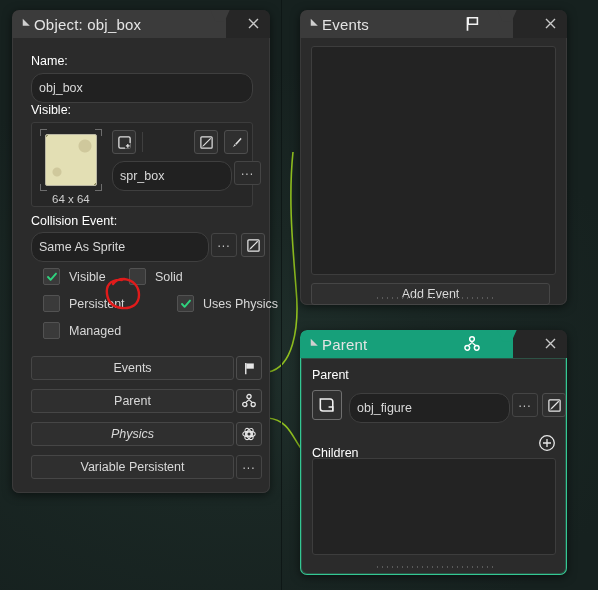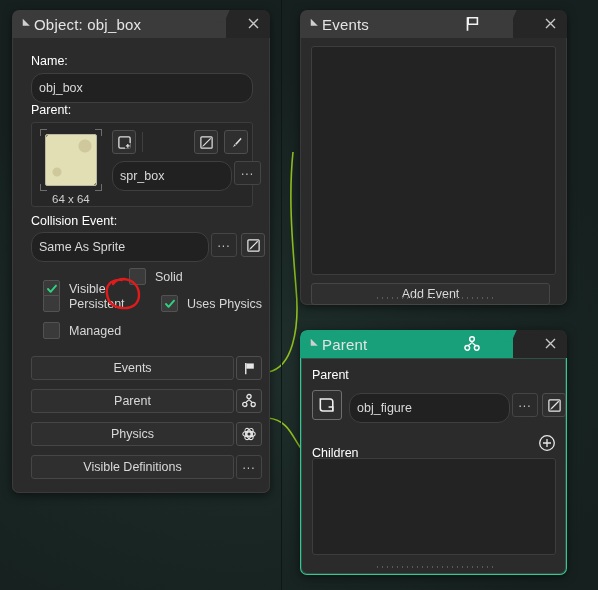--- a/index.html
+++ b/index.html
@@ -250,21 +250,21 @@
             <path d="M3 3 L12 12 M12 3 L3 12" stroke="#c9c9c9" stroke-width="1.4" fill="none"></path>
           </svg>
       </div>
     </div>
 
     <div class="panel-body">
 
       <div class="lbl" style="position:absolute;left:18px;top:16px;">Name:</div>
       <div class="field" style="position:absolute;left:18px;top:35px;width:222px;">obj_box</div>
 
-      <div class="lbl" style="position:absolute;left:18px;top:65px;">Parent:</div>
+      <div class="lbl" style="position:absolute;left:18px;top:65px;">Visible:</div>
 
       <div class="inner-box" style="position:absolute;left:18px;top:84px;width:222px;height:85px;">
         <div class="thumb-frame" style="position:absolute;left:8px;top:6px;">
           <span class="corner tl"></span>
           <span class="corner tr"></span>
           <span class="corner bl"></span>
           <span class="corner br"></span>
           <div class="sprite-thumb"></div>
         </div>
         <div class="lbl" style="position:absolute;left:20px;top:70px;font-size:11.5px;color:#cfcfcf;">64 x 64</div>
@@ -304,40 +304,40 @@
       <div class="field" style="position:absolute;left:18px;top:194px;width:178px;">Same As Sprite</div>
       <div class="dots-btn" style="position:absolute;left:198px;top:195px;width:26px;height:24px;">...</div>
       <div class="icon-btn" style="position:absolute;left:228px;top:195px;width:24px;height:24px;">
         <svg width="15" height="15" viewBox="0 0 16 16">
           <rect x="2" y="2" width="12" height="12" rx="1" fill="none" stroke="#e8e8e8" stroke-width="1.3"></rect>
           <path d="M12.5 3.5 L4.5 11.5" stroke="#e8e8e8" stroke-width="1.3"></path>
           <path d="M3.5 12.5 l1.2 -0.4 l-0.8 -0.8 z" fill="#e8e8e8"></path>
         </svg>
       </div>
 
-      <div class="cb-row" style="left:30px;top:230px;margin-top:12px;">
+      <div class="cb-row" style="left:30px;top:230px;">
         <span class="cb checked">
           <svg width="12" height="12" viewBox="0 0 12 12">
               <path d="M2 6 L4.6 8.8 L10 2.6" stroke="#2fd37e" stroke-width="1.9" fill="none" stroke-linecap="round" stroke-linejoin="round"></path>
             </svg>
         </span>
         <span class="cb-label">Visible</span>
       </div>
 
       <div class="cb-row" style="left:116px;top:230px;">
         <span class="cb"></span>
         <span class="cb-label">Solid</span>
       </div>
 
       <div class="cb-row" style="left:30px;top:257px;">
         <span class="cb"></span>
         <span class="cb-label">Persistent</span>
       </div>
 
-      <div class="cb-row" style="left:100px;top:257px;padding-left:48px;">
+      <div class="cb-row" style="left:116px;top:257px;padding-left:48px;">
         <span class="cb checked">
           <svg width="12" height="12" viewBox="0 0 12 12">
               <path d="M2 6 L4.6 8.8 L10 2.6" stroke="#2fd37e" stroke-width="1.9" fill="none" stroke-linecap="round" stroke-linejoin="round"></path>
             </svg>
         </span>
         <span class="cb-label">Uses Physics</span>
       </div>
 
       <div class="cb-row" style="left:30px;top:284px;">
         <span class="cb"></span>
@@ -355,31 +355,31 @@
       <div class="btn" style="position:absolute;left:18px;top:351px;width:203px;height:24px;">Parent</div>
       <div class="icon-btn" style="position:absolute;left:223px;top:351px;width:26px;height:24px;">
         <svg width="16" height="16" viewBox="0 0 16 16">
           <circle cx="8" cy="3.6" r="2.1" fill="none" stroke="#e6e6e6" stroke-width="1.3"></circle>
           <circle cx="3.8" cy="11.4" r="2.1" fill="none" stroke="#e6e6e6" stroke-width="1.3"></circle>
           <circle cx="12.2" cy="11.4" r="2.1" fill="none" stroke="#e6e6e6" stroke-width="1.3"></circle>
           <path d="M8 5.8 v1.6 M4.5 9.6 L7.4 7.3 M11.5 9.6 L8.6 7.3" stroke="#e6e6e6" stroke-width="1.2"></path>
         </svg>
       </div>
 
-      <div class="btn" style="position:absolute;left:18px;top:384px;width:203px;height:24px;">Physics</div>
+      <div class="btn" style="position:absolute;left:18px;top:384px;width:203px;height:24px;font-style:italic;">Physics</div>
       <div class="icon-btn" style="position:absolute;left:223px;top:384px;width:26px;height:24px;">
         <svg width="16" height="16" viewBox="0 0 16 16">
           <circle cx="8" cy="8" r="2.2" fill="none" stroke="#e6e6e6" stroke-width="1.3"></circle>
           <ellipse cx="8" cy="8" rx="6.2" ry="2.8" fill="none" stroke="#e6e6e6" stroke-width="1.1"></ellipse>
           <ellipse cx="8" cy="8" rx="6.2" ry="2.8" fill="none" stroke="#e6e6e6" stroke-width="1.1" transform="rotate(60 8 8)"></ellipse>
           <ellipse cx="8" cy="8" rx="6.2" ry="2.8" fill="none" stroke="#e6e6e6" stroke-width="1.1" transform="rotate(120 8 8)"></ellipse>
         </svg>
       </div>
 
-      <div class="btn" style="position:absolute;left:18px;top:417px;width:203px;height:24px;">Visible Definitions</div>
+      <div class="btn" style="position:absolute;left:18px;top:417px;width:203px;height:24px;">Variable Persistent</div>
       <div class="dots-btn" style="position:absolute;left:223px;top:417px;width:26px;height:24px;">...</div>
 
     </div>
   </div>
 
   <div class="panel" id="events-panel">
 
     <div class="titlebar">
       <div class="tb-right" style="width:267px;"></div>
       <div class="tb-left" style="width:213px;">

